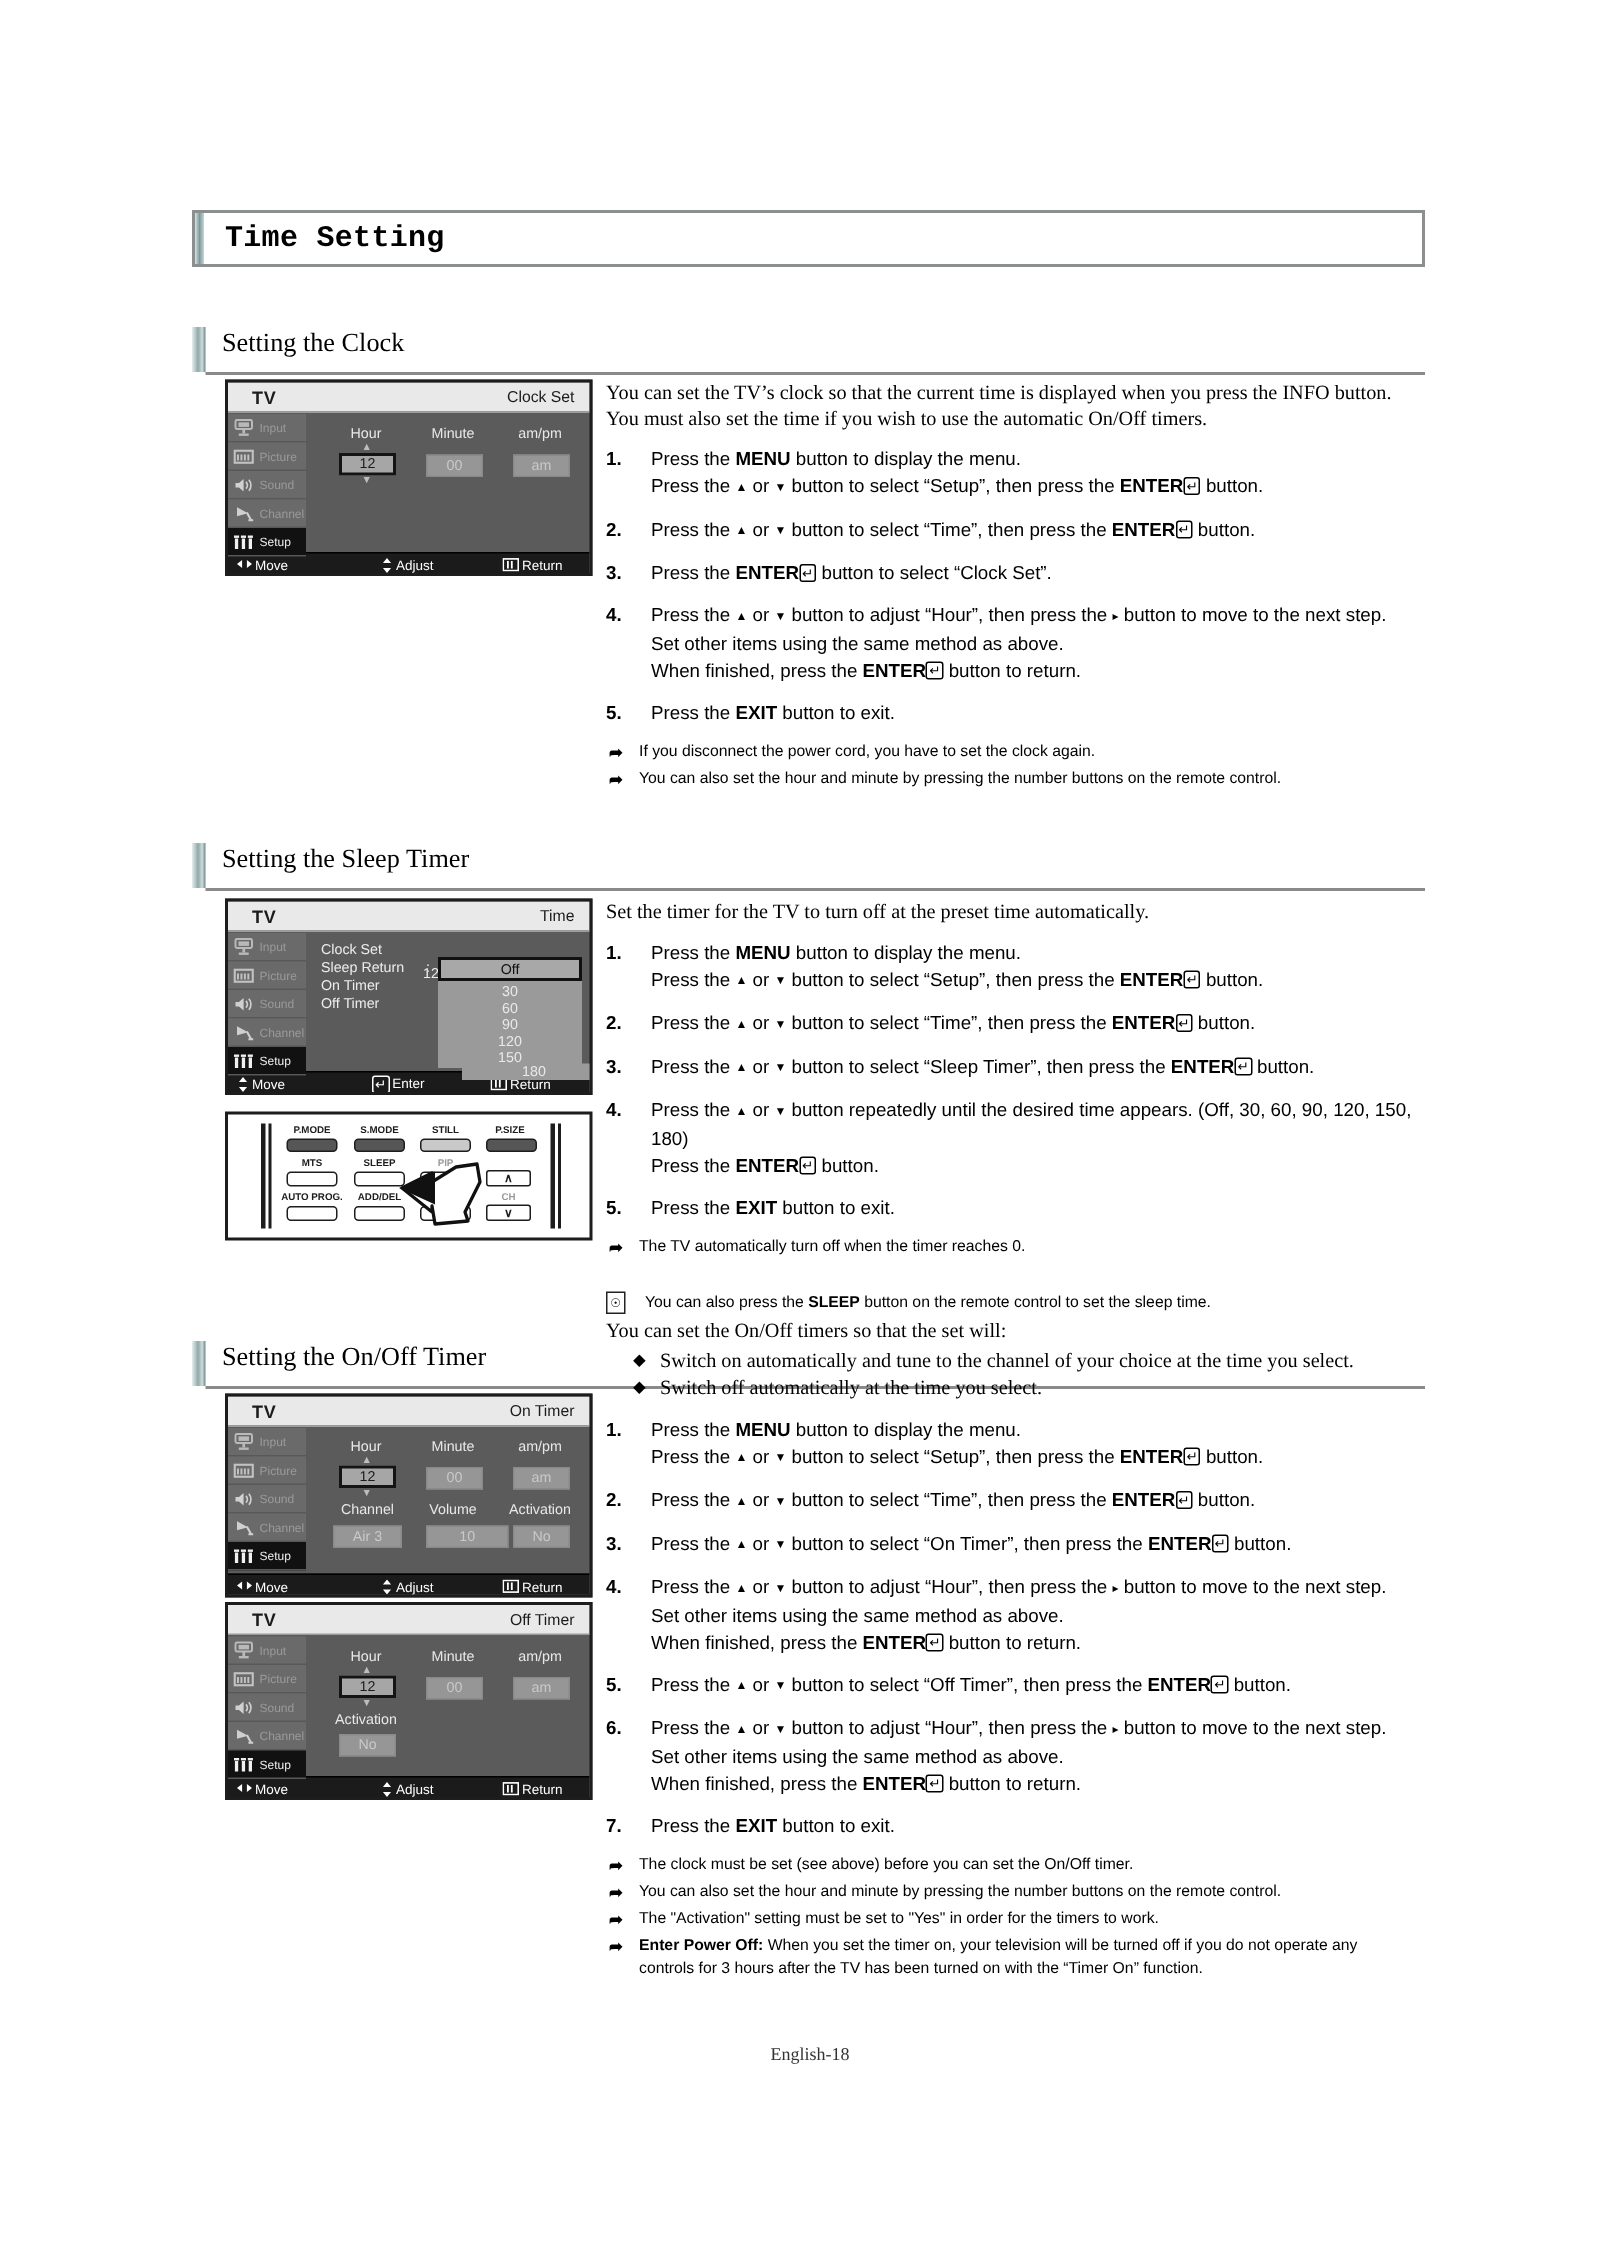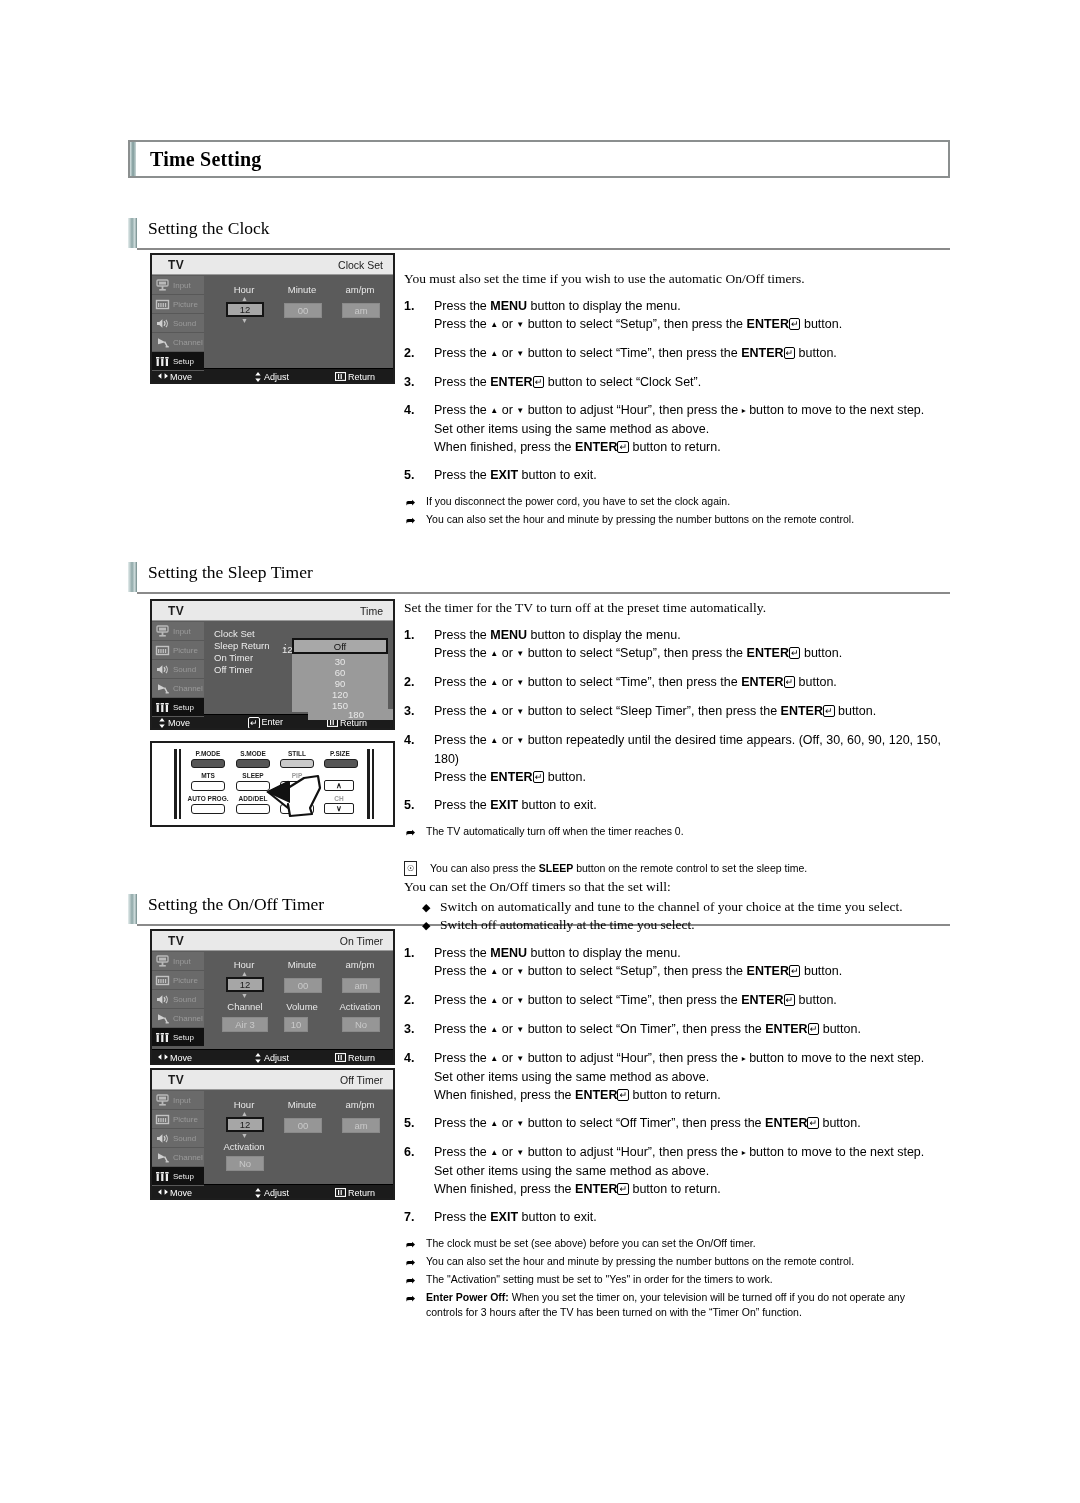--- a/index.html
+++ b/index.html
@@ -24,21 +24,21 @@
     border: 2px solid #8b8f8f;
     background: #fff;
     display: flex; align-items: center;
   }
   .title-banner .tb-accent {
     width: 6px; height: 100%;
     background: linear-gradient(to right,#d8e4e4,#7e9a9a,#c8d6d6);
   }
   .title-banner h1 {
     margin: 0 0 0 14px;
-    font-family: Liberation Serif, serif;
+    font-family: Liberation Mono, monospace;
     font-weight: bold;
     font-size: 20px;
     letter-spacing: .2px;
     text-align: right;
   }
 
   
   .section-head {
     position: absolute;
     left: 128px;
@@ -349,21 +349,21 @@
             <rect x="3" y="2" width="1.2" height="5" fill="#fff"></rect>
             <rect x="5.6" y="2" width="1.2" height="5" fill="#fff"></rect>
           </svg>
         <span>Return</span>
       </span>
     </div>
   </div>
 
   <div class="instr" style="left:404px; top:253px;">
     <p class="lead">
-      <br>
+      <span>You can set the TV’s clock so that the current time is displayed when you press the INFO button.</span><br>
       <span>You must also set the time if you wish to use the automatic On/Off timers.</span>
     </p>
 
     <div class="step">
       <span class="num">1.</span>
       Press the <b>MENU</b> button to display the menu.<br>
       Press the <span class="arrow-gl">▲</span> or <span class="arrow-gl">▼</span> button to select “Setup”, then press the <b>ENTER</b><span class="ent">↵</span> button.
     </div>
     <div class="step">
       <span class="num">2.</span>
@@ -668,21 +668,21 @@
         <div class="updown" style="left:37px; top:20px;">▲</div>
         <div class="fld-box sel" style="left:22px; top:26px; width:38px;">12</div>
         <div class="updown" style="left:37px; top:42px;">▼</div>
         <div class="fld-box" style="left:80px; top:27px; width:38px;">00</div>
         <div class="fld-box" style="left:138px; top:27px; width:38px;">am</div>
 
         <div class="fld-label" style="left:14px; top:50px; width:54px;">Channel</div>
         <div class="fld-label" style="left:74px; top:50px; width:48px;">Volume</div>
         <div class="fld-label" style="left:126px; top:50px; width:60px;">Activation</div>
         <div class="fld-box" style="left:18px; top:66px; width:46px;">Air   3</div>
-        <div class="fld-box" style="left:80px; top:66px; width:24px;">10</div>
+        <div class="fld-box" style="left:80px; top:66px; width:55px;">10</div>
         <div class="fld-box" style="left:138px; top:66px; width:38px;">No</div>
       </div>
     </div>
     <div class="osd-bottom">
       <span class="lbl" style="padding-left:6px;">
         <svg width="10" height="8" viewBox="0 0 10 8">
             <path d="M0 4 L3.4 1.3 v5.4z M10 4 L6.6 1.3 v5.4z" fill="#fff"></path>
           </svg>
         <span>Move</span>
       </span>
@@ -868,14 +868,15 @@
       <span class="arrow">➦</span>
       <span>The "Activation" setting must be set to "Yes" in order for the timers to work.</span>
     </div>
     <div class="note">
       <span class="arrow">➦</span>
       <b>Enter Power Off:</b><span> When you set the timer on, your television will be turned off if you do not operate any</span><br>
       <span>controls for 3 hours after the TV has been turned on with the “Timer On” function.</span>
     </div>
   </div>
 
+  <div class="footer">English-18</div>
 
 </div>
 
 </body></html>

